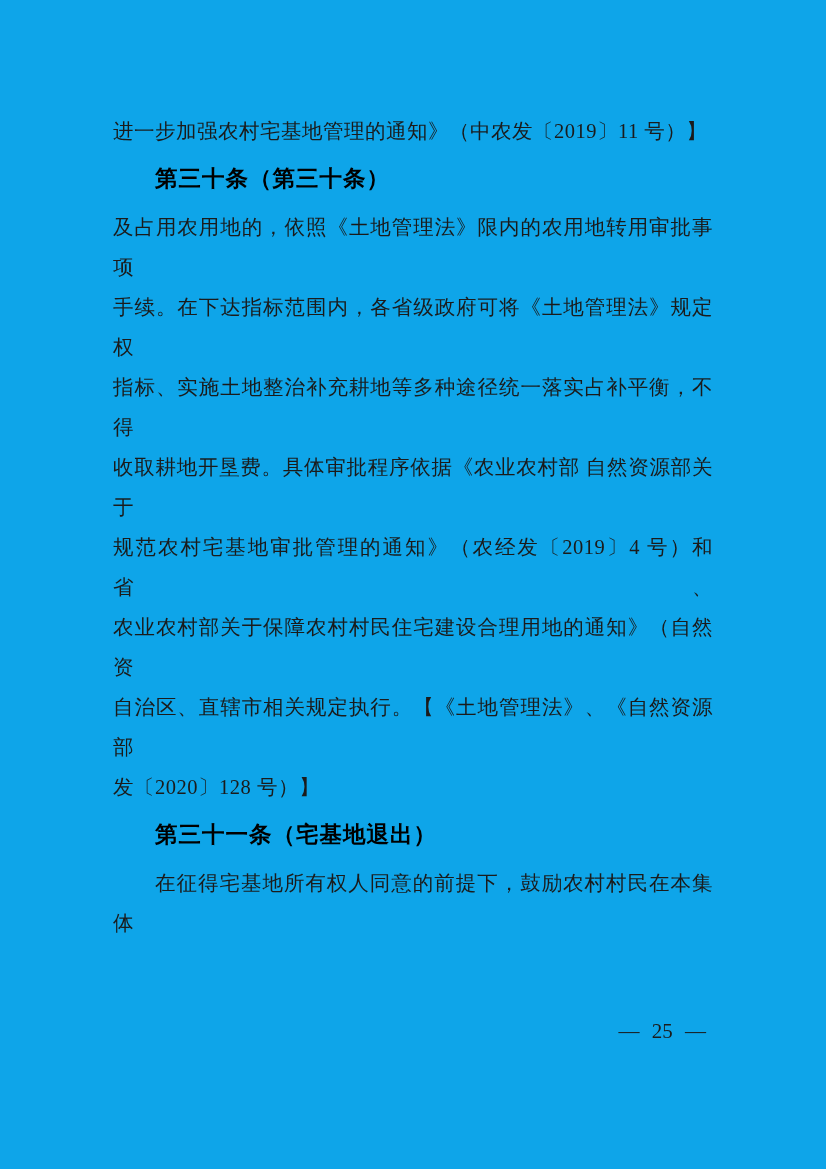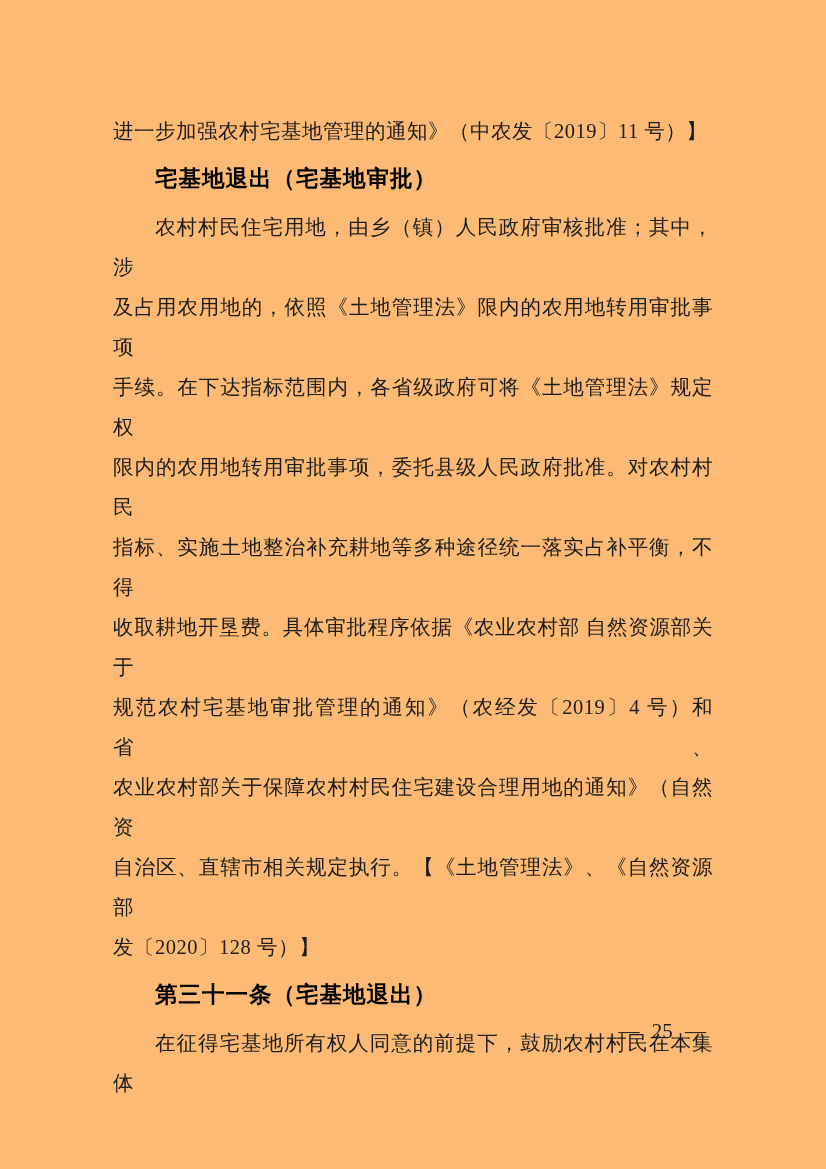--- a/index.html
+++ b/index.html
@@ -4,21 +4,21 @@
 <style>
   html, body {
     margin: 0;
     padding: 0;
     background: #ffffff;
   }
   .page {
     position: relative;
     width: 826px;
     height: 1169px;
-    background: #fdba74;
+    background: #0ea5e9;
     overflow: hidden;
     font-family: "Liberation Serif", "DejaVu Serif", serif;
   }
   .content {
     position: absolute;
     left: 113px;
     top: 111px;
     width: 600px;
   }
   .line {
@@ -56,25 +56,23 @@
     word-spacing: 7px;
     margin-top: 6px;
   }
 </style>
 </head>
 <body>
 
 <div class="page">
   <div class="content">
       <div class="line body">进一步加强农村宅基地管理的通知》（中农发〔2019〕11 号）】</div>
-      <div class="line heading indent">宅基地退出（宅基地审批）</div>
-      <div class="line body indent fill">农村村民住宅用地，由乡（镇）人民政府审核批准；其中，涉</div>
+      <div class="line heading indent">第三十条（第三十条）</div>
       <div class="line body fill">及占用农用地的，依照《土地管理法》限内的农用地转用审批事项</div>
       <div class="line body fill">手续。在下达指标范围内，各省级政府可将《土地管理法》规定权</div>
-      <div class="line body fill">限内的农用地转用审批事项，委托县级人民政府批准。对农村村民</div>
       <div class="line body fill">指标、实施土地整治补充耕地等多种途径统一落实占补平衡，不得</div>
       <div class="line body fill">收取耕地开垦费。具体审批程序依据《农业农村部 自然资源部关于</div>
       <div class="line body fill">规范农村宅基地审批管理的通知》（农经发〔2019〕4 号）和省、</div>
       <div class="line body fill">农业农村部关于保障农村村民住宅建设合理用地的通知》（自然资</div>
       <div class="line body fill">自治区、直辖市相关规定执行。【《土地管理法》、《自然资源部</div>
       <div class="line body">发〔2020〕128 号）】</div>
       <div class="line heading indent">第三十一条（宅基地退出）</div>
       <div class="line body indent fill">在征得宅基地所有权人同意的前提下，鼓励农村村民在本集体</div>
     </div>
   <div class="page-number">— 25 —</div>

